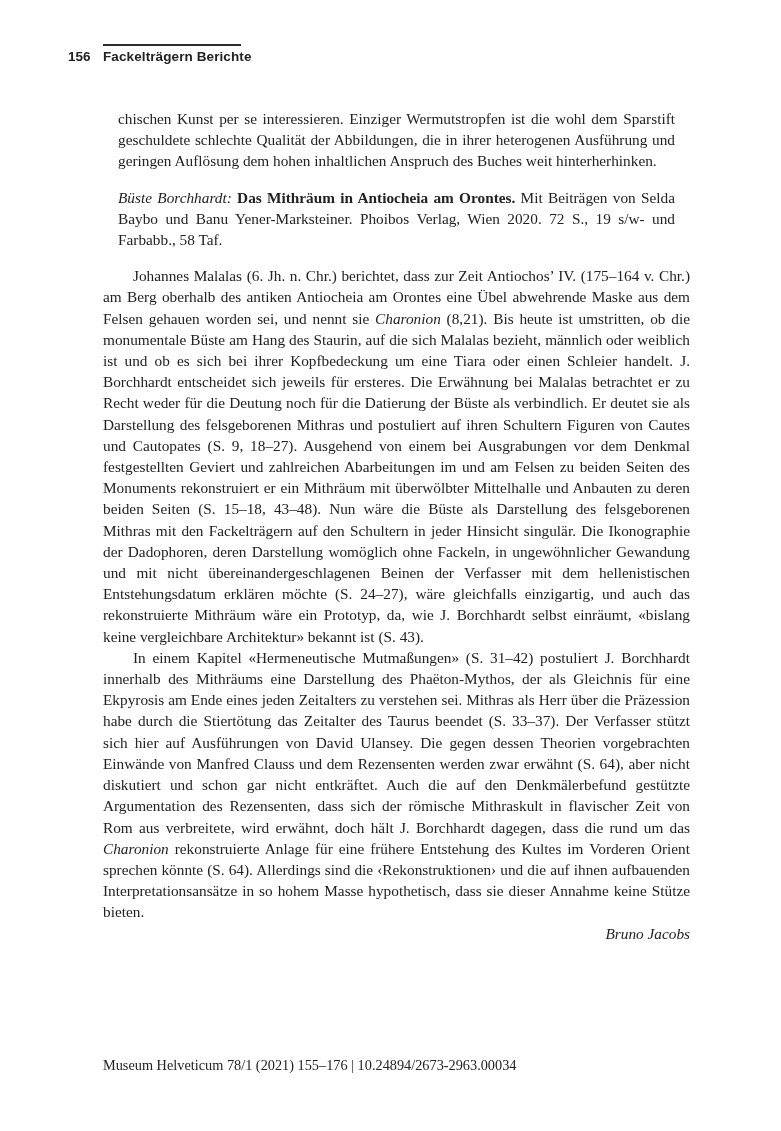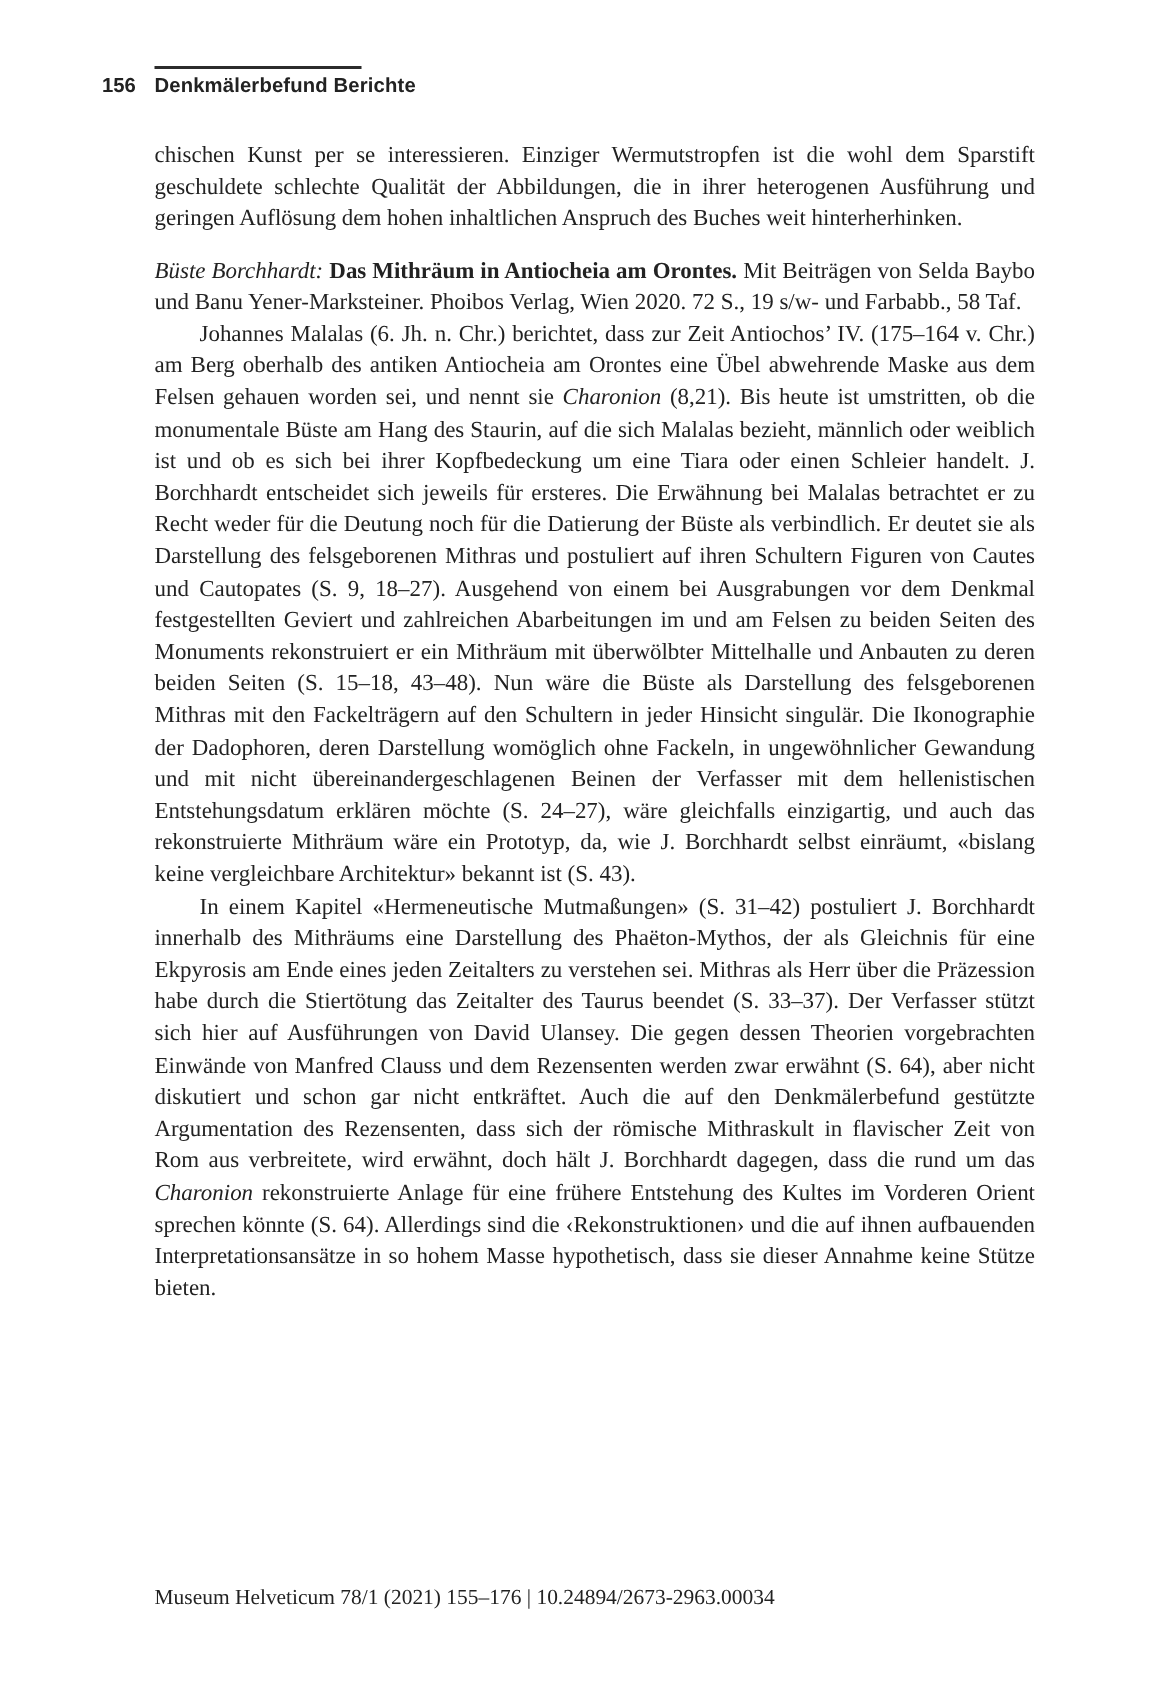--- a/index.html
+++ b/index.html
@@ -51,21 +51,21 @@
     left: 103px;
     top: 93px;
     width: 587px;
     font-size: 15.3px;
     line-height: 21.2px;
     text-align: justify;
     hyphens: auto;
     -webkit-hyphens: auto;
   }
   .para {
-    margin: 0;
+    margin: 15px;
   }
   .signature {
     margin: 0;
     text-align: right;
     font-style: italic;
   }
   .review-heading {
     margin-top: 13px;
   }
   .body-para {
@@ -85,29 +85,30 @@
     font-family: Liberation Serif, serif;
   }
 </style>
 </head>
 <body>
 
 <div class="page">
 
   <div class="header-rule"></div>
   <div class="page-number">156</div>
-  <div class="section-title">Denkmälerbefund Berichte</div>
+  <div class="section-title">Fackelträgern Berichte</div>
 
   <div class="column">
     <p class="para">chischen Kunst per se interessieren. Einziger Wermutstropfen ist die wohl dem Sparstift geschuldete schlechte Qualität der Abbildungen, die in ihrer heterogenen Ausführung und geringen Auflösung dem hohen inhaltlichen Anspruch des Buches weit hinterherhinken.</p>
 
     <p class="para review-heading"><span class="seg-italic">Büste Borchhardt: </span><span class="seg-bold">Das Mithräum in Antiocheia am Orontes. </span><span class="seg-normal">Mit Beiträgen von Selda Baybo und Banu Yener-Marksteiner. Phoibos Verlag, Wien 2020. 72 S., 19 s/w- und Farbabb., 58 Taf.</span></p>
 
     <div>
         <p class="body-para indent"><span class="seg-normal">Johannes Malalas (6. Jh. n. Chr.) berichtet, dass zur Zeit Antiochos’ IV. (175–164 v. Chr.) am Berg oberhalb des antiken Antiocheia am Orontes eine Übel abwehrende Maske aus dem Felsen gehauen worden sei, und nennt sie </span><span class="seg-italic">Charonion</span><span class="seg-normal"> (8,21). Bis heute ist umstritten, ob die monumentale Büste am Hang des Staurin, auf die sich Malalas bezieht, männlich oder weiblich ist und ob es sich bei ihrer Kopfbedeckung um eine Tiara oder einen Schleier handelt. J. Borchhardt entscheidet sich jeweils für ersteres. Die Erwähnung bei Malalas betrachtet er zu Recht weder für die Deutung noch für die Datierung der Büste als verbindlich. Er deutet sie als Darstellung des felsgeborenen Mithras und postuliert auf ihren Schultern Figuren von Cautes und Cautopates (S. 9, 18–27). Ausgehend von einem bei Ausgrabungen vor dem Denkmal festgestellten Geviert und zahlreichen Abarbeitungen im und am Felsen zu beiden Seiten des Monuments rekonstruiert er ein Mithräum mit überwölbter Mittelhalle und Anbauten zu deren beiden Seiten (S. 15–18, 43–48). Nun wäre die Büste als Darstellung des felsgeborenen Mithras mit den Fackelträgern auf den Schultern in jeder Hinsicht singulär. Die Ikonographie der Dadophoren, deren Darstellung womöglich ohne Fackeln, in ungewöhnlicher Gewandung und mit nicht übereinandergeschlagenen Beinen der Verfasser mit dem hellenistischen Entstehungsdatum erklären möchte (S. 24–27), wäre gleichfalls einzigartig, und auch das rekonstruierte Mithräum wäre ein Prototyp, da, wie J. Borchhardt selbst einräumt, «bislang keine vergleichbare Architektur» bekannt ist (S. 43).</span></p>
         <p class="body-para indent"><span class="seg-normal">In einem Kapitel «Hermeneutische Mutmaßungen» (S. 31–42) postuliert J. Borchhardt innerhalb des Mithräums eine Darstellung des Phaëton-Mythos, der als Gleichnis für eine Ekpyrosis am Ende eines jeden Zeitalters zu verstehen sei. Mithras als Herr über die Präzession habe durch die Stiertötung das Zeitalter des Taurus beendet (S. 33–37). Der Verfasser stützt sich hier auf Ausführungen von David Ulansey. Die gegen dessen Theorien vorgebrachten Einwände von Manfred Clauss und dem Rezensenten werden zwar erwähnt (S. 64), aber nicht diskutiert und schon gar nicht entkräftet. Auch die auf den Denkmälerbefund gestützte Argumentation des Rezensenten, dass sich der römische Mithraskult in flavischer Zeit von Rom aus verbreitete, wird erwähnt, doch hält J. Borchhardt dagegen, dass die rund um das </span><span class="seg-italic">Charonion</span><span class="seg-normal"> rekonstruierte Anlage für eine frühere Entstehung des Kultes im Vorderen Orient sprechen könnte (S. 64). Allerdings sind die ‹Rekonstruktionen› und die auf ihnen aufbauenden Interpretationsansätze in so hohem Masse hypothetisch, dass sie dieser Annahme keine Stütze bieten.</span></p>
       </div>
 
+    <p class="signature">Bruno Jacobs</p>
   </div>
 
   <div class="footer">Museum Helveticum 78/1 (2021) 155–176 | 10.24894/2673-2963.00034</div>
 
 </div>
 
 </body></html>

